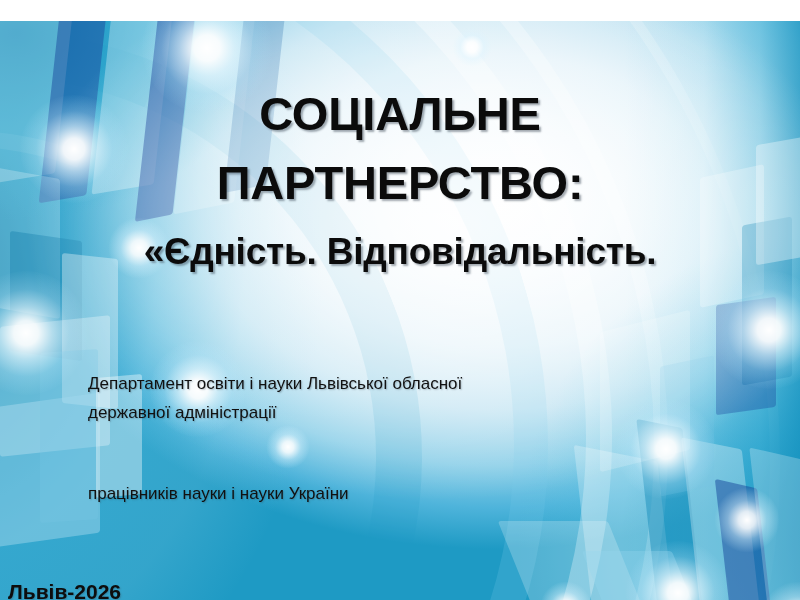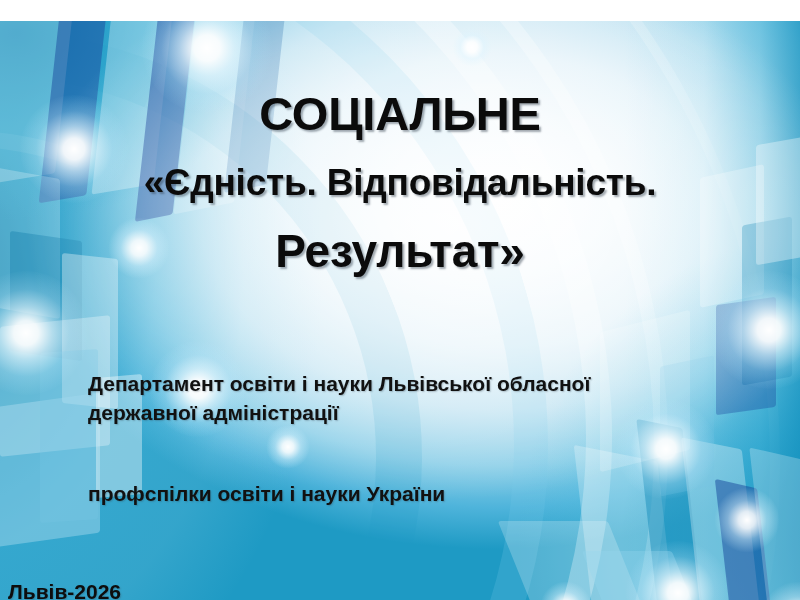--- a/index.html
+++ b/index.html
@@ -149,22 +149,22 @@
   .body-block {
     position: absolute;
     left: 88px;
     width: 672px;
     text-align: left;
   }
   .body-block.b1 { top: 348px; }
   .body-block.b2 { top: 458px; }
   .body-line {
     color: #111111;
-    font-weight: bold;
-    font-size: 21px;
+    font-weight: normal;
+    font-size: 17px;
     line-height: 29px;
     text-shadow: 1px 1px 1.5px rgba(50,65,80,0.30);
   }
 
   .footer {
     position: absolute;
     top: 557px;
     left: 8px;
     width: 646px;
   }
@@ -254,31 +254,31 @@
     <div class="glow" style="left:626px; top:520px; width:104px; height:104px;"></div>
     <div class="glow-sm" style="left:760px; top:560px; width:76px;  height:76px;"></div>
     <div class="glow-sm" style="left:540px; top:560px; width:52px;  height:52px;"></div>
     <div class="glow-sm" style="left:452px; top:6px;   width:40px;  height:40px;"></div>
   </div>
 
   <div class="content">
 
     <div class="title-block">
       <div class="title-line tl1">СОЦІАЛЬНЕ</div>
+      <div class="title-line tl2">ПАРТНЕРСТВО:</div>
       <div class="title-line tl3">«Єдність. Відповідальність.</div>
-      <div class="title-line tl4">Результат»</div>
     </div>
 
     <div class="body-block b1">
       <div class="body-line">Департамент освіти і науки Львівської обласної</div>
       <div class="body-line">державної адміністрації</div>
     </div>
 
     <div class="body-block b2">
-      <div class="body-line">профспілки освіти і науки України</div>
+      <div class="body-line">працівників науки і науки України</div>
     </div>
 
     <div class="footer">
       <div class="footer-text">Львів-2026</div>
     </div>
 
   </div>
 </div>
 
 </body></html>

